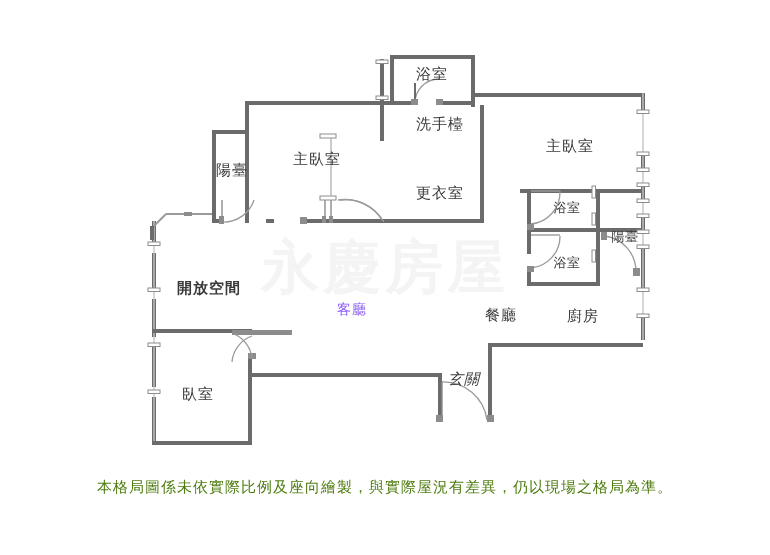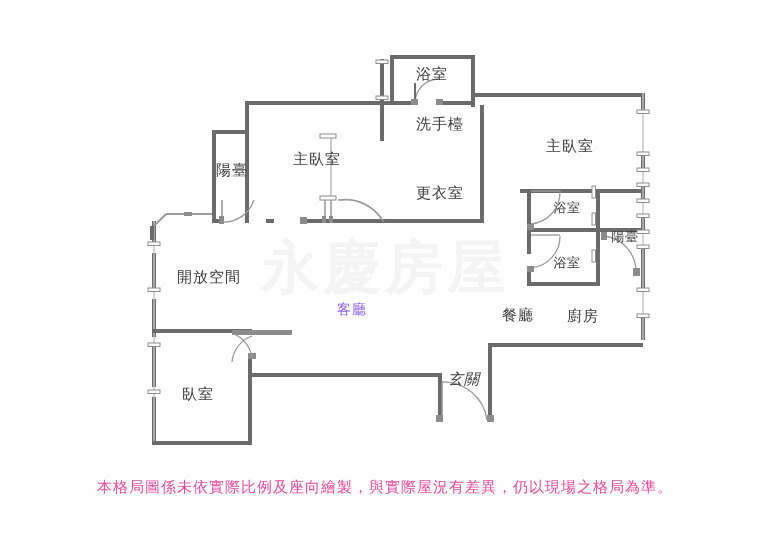--- a/index.html
+++ b/index.html
@@ -58,21 +58,21 @@
     white-space: nowrap;
     user-select: none;
     font-family: "DejaVu Sans", "Liberation Sans", sans-serif;
   }
   #disclaimer {
     position: absolute;
     left: 0;
     top: 478px;
     width: 770px;
     text-align: center;
-    color: #ec4899;
+    color: #4d7c0f;
     font-size: 15px;
     letter-spacing: 1px;
     white-space: nowrap;
     font-family: "DejaVu Sans", "Liberation Sans", sans-serif;
   }
 </style>
 </head>
 <body>
 
 <div id="plan-root">
@@ -237,23 +237,23 @@
   <div id="room-labels">
       <div class="room-label" style="left: 432px; top: 74px;">浴室</div>
       <div class="room-label" style="left: 440px; top: 125px; font-family: Liberation Mono, monospace;">洗手檯</div>
       <div class="room-label" style="left: 317px; top: 159px;">主臥室</div>
       <div class="room-label" style="left: 570px; top: 146px;">主臥室</div>
       <div class="room-label" style="left: 232px; top: 170px;">陽臺</div>
       <div class="room-label" style="left: 440px; top: 193px;">更衣室</div>
       <div class="room-label sm" style="left: 567px; top: 207px;">浴室</div>
       <div class="room-label sm" style="left: 625px; top: 236px;">陽臺</div>
       <div class="room-label sm" style="left: 567px; top: 262px;">浴室</div>
-      <div class="room-label" style="left: 209px; top: 277px;">開放空間</div>
+      <div class="room-label" style="left: 209px; top: 288px; font-weight: bold;">開放空間</div>
       <div class="room-label living" style="left: 352px; top: 309px;">客廳</div>
-      <div class="room-label" style="left: 518px; top: 315px;">餐廳</div>
+      <div class="room-label" style="left: 501px; top: 315px;">餐廳</div>
       <div class="room-label" style="left: 583px; top: 316px;">廚房</div>
       <div class="room-label" style="left: 464px; top: 379px; font-style: italic;">玄關</div>
       <div class="room-label" style="left: 198px; top: 394px;">臥室</div>
     </div>
 
   <div id="disclaimer">本格局圖係未依實際比例及座向繪製，與實際屋況有差異，仍以現場之格局為準。</div>
 
 </div>
 
 </body></html>

